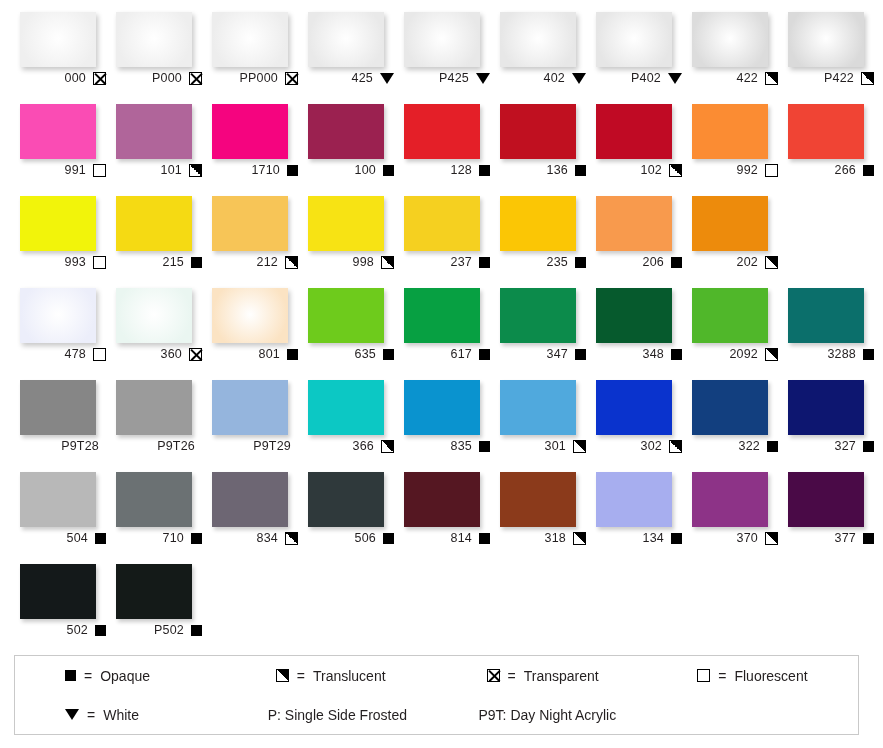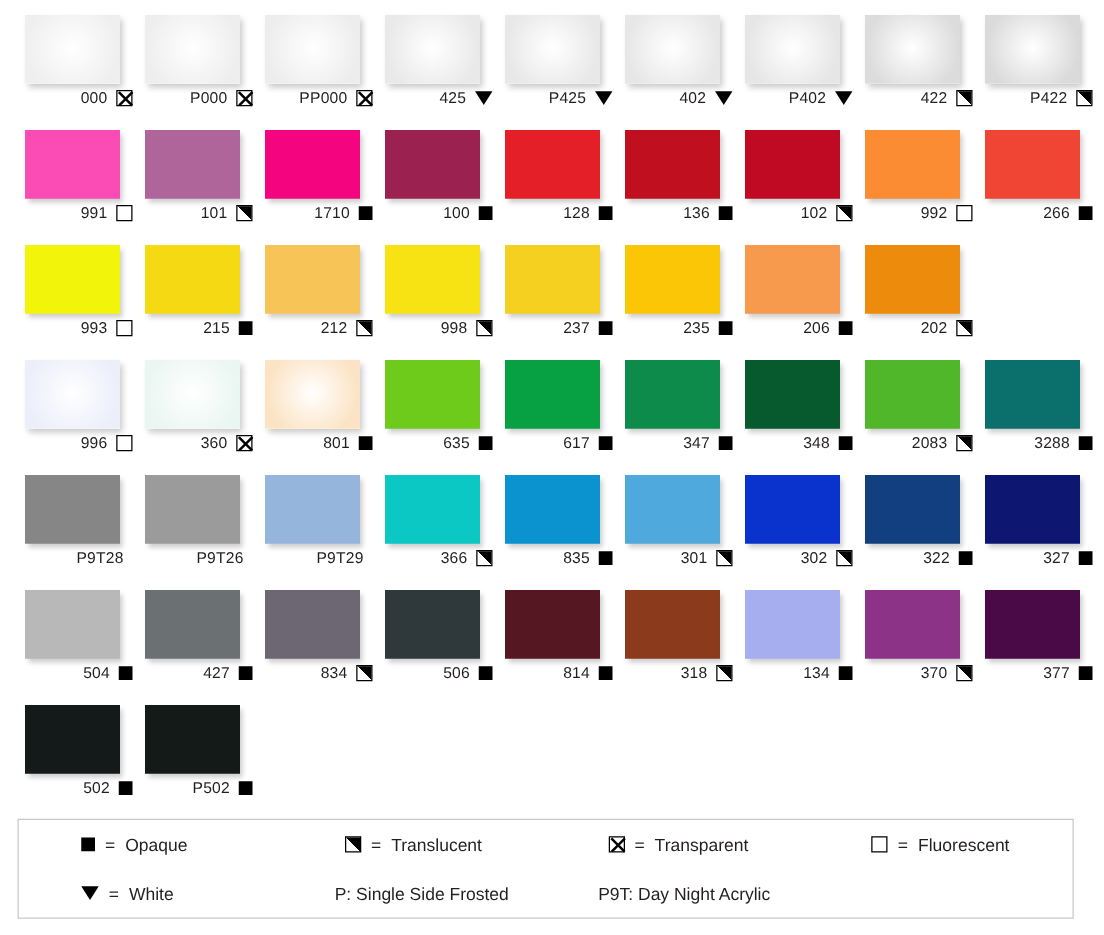--- a/index.html
+++ b/index.html
@@ -396,21 +396,21 @@
           <span class="sym sym-translucent"></span>
         </div>
       </div>
     </div>
     <div class="swatch-row">
       <div class="swatch-cell">
         <div class="swatch-chip-wrap">
           <div class="swatch-chip pale" title="996" style="background: radial-gradient(circle at 50% 48%, rgb(255, 255, 255) 0%, rgb(236, 238, 250) 78%);"></div>
         </div>
         <div class="swatch-label">
-          <span class="code">996</span>
+          <span class="code">478</span>
           <span class="sym sym-fluorescent"></span>
         </div>
       </div>
       <div class="swatch-cell">
         <div class="swatch-chip-wrap">
           <div class="swatch-chip pale" title="360" style="background: radial-gradient(circle at 50% 48%, rgb(255, 255, 255) 0%, rgb(234, 246, 241) 78%);"></div>
         </div>
         <div class="swatch-label">
           <span class="code">360</span>
           <span class="sym sym-transparent"></span>
@@ -459,21 +459,21 @@
         <div class="swatch-label">
           <span class="code">348</span>
           <span class="sym sym-opaque"></span>
         </div>
       </div>
       <div class="swatch-cell">
         <div class="swatch-chip-wrap">
           <div class="swatch-chip" title="2092" style="background: rgb(80, 183, 42);"></div>
         </div>
         <div class="swatch-label">
-          <span class="code">2083</span>
+          <span class="code">2092</span>
           <span class="sym sym-translucent"></span>
         </div>
       </div>
       <div class="swatch-cell">
         <div class="swatch-chip-wrap">
           <div class="swatch-chip" title="3288" style="background: rgb(11, 111, 107);"></div>
         </div>
         <div class="swatch-label">
           <span class="code">3288</span>
           <span class="sym sym-opaque"></span>
@@ -571,21 +571,21 @@
         <div class="swatch-label">
           <span class="code">504</span>
           <span class="sym sym-opaque"></span>
         </div>
       </div>
       <div class="swatch-cell">
         <div class="swatch-chip-wrap">
           <div class="swatch-chip" title="505" style="background: rgb(107, 113, 115);"></div>
         </div>
         <div class="swatch-label">
-          <span class="code">427</span>
+          <span class="code">710</span>
           <span class="sym sym-opaque"></span>
         </div>
       </div>
       <div class="swatch-cell">
         <div class="swatch-chip-wrap">
           <div class="swatch-chip" title="834" style="background: rgb(109, 102, 115);"></div>
         </div>
         <div class="swatch-label">
           <span class="code">834</span>
           <span class="sym sym-translucent"></span>

